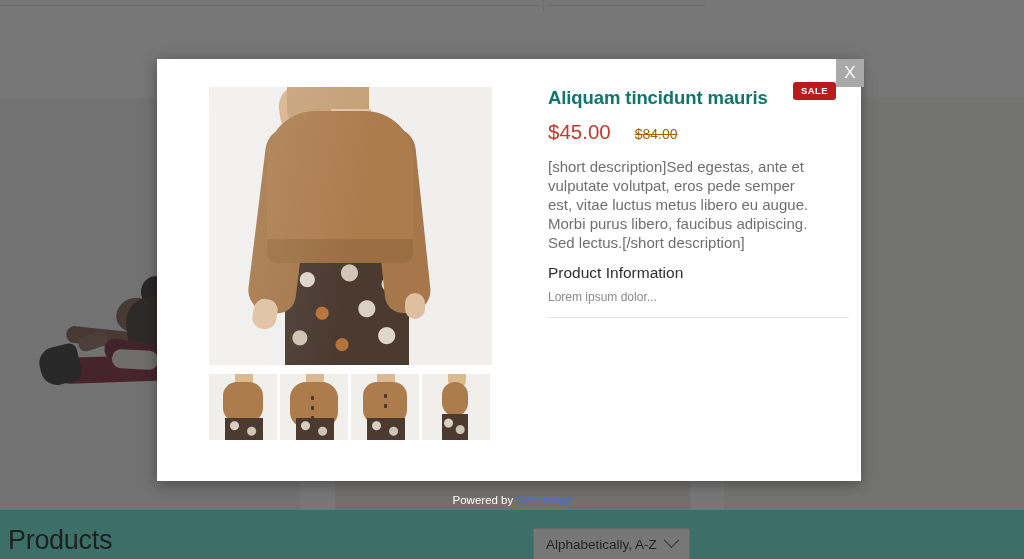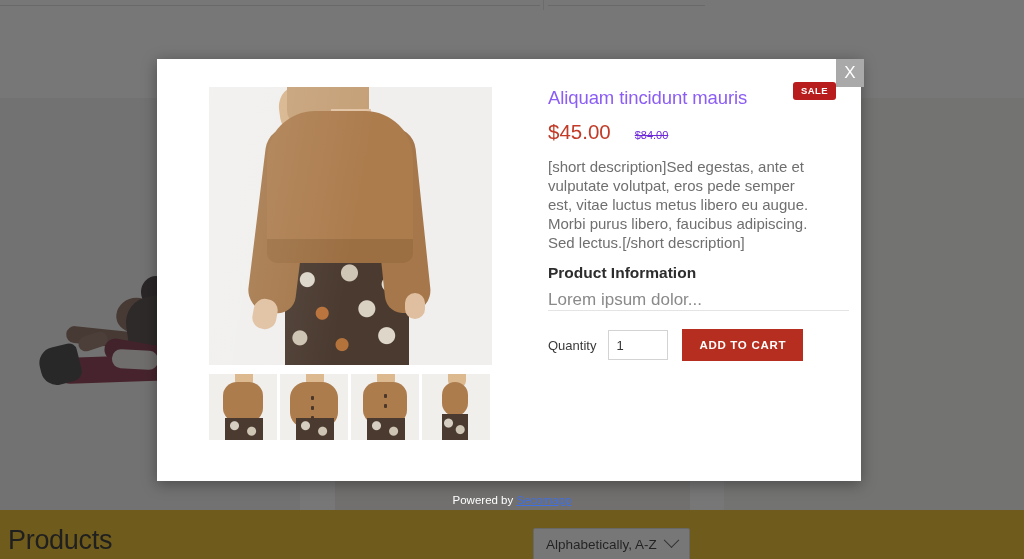--- a/index.html
+++ b/index.html
@@ -112,21 +112,21 @@
     left: 724px; top: 98px;
     width: 300px; height: 412px;
     background: #f4f3f1;
   }
 
   
   #page-bottom {
     position: absolute;
     left: 0; top: 510px;
     width: 1024px; height: 49px;
-    background: #eab308;
+    background: #5eead4;
   }
   #products-title {
     position: absolute;
     left: 8px; top: 15px;
     font-size: 27px;
     color: #111111;
     letter-spacing: -0.3px;
     white-space: nowrap;
   }
   #sort-select {
@@ -311,57 +311,58 @@
     color: #ffffff;
     font-size: 9.5px;
     font-weight: bold;
     letter-spacing: 0.4px;
     padding: 4px 8px 4px 8px;
     border-radius: 3px;
     line-height: 1;
   }
   #product-title {
     font-size: 18.5px;
-    color: #8b5cf6;
-    font-weight: normal;
+    color: #0f766e;
+    font-weight: bold;
     letter-spacing: -0.1px;
     margin-bottom: 11px;
     white-space: nowrap;
   }
   #price-row {
     display: flex;
     align-items: baseline;
     gap: 24px;
     margin-bottom: 13px;
   }
   #price-sale {
     font-size: 20.5px;
     color: #c23b28;
   }
   #price-compare {
-    font-size: 11px;
-    color: #6d28d9;
+    font-size: 14px;
+    color: #a16207;
     text-decoration: line-through;
     text-align: right;
   }
   #short-desc {
     font-size: 15px;
     line-height: 19px;
     color: #6f6f6f;
     margin-bottom: 12px;
   }
   #info-heading {
     font-size: 15.5px;
-    font-weight: bold;
+    font-weight: normal;
     color: #2d2d2d;
     margin-bottom: 8px;
   }
   #info-body {
-    font-size: 17px;
+    font-size: 12px;
     color: #8a8a8a;
+    margin-bottom: 13px;
   }
   #details-link {
     display: inline-block;
     font-size: 13.5px;
     color: #ed7264;
     text-decoration: none;
     cursor: pointer;
     margin-bottom: 14px;
   }
   #divider {
@@ -517,25 +518,20 @@
     </div>
 
     <p id="short-desc">[short description]Sed egestas, ante et vulputate volutpat, eros pede semper est, vitae luctus metus libero eu augue. Morbi purus libero, faucibus adipiscing. Sed lectus.[/short description]</p>
 
     <h3 id="info-heading">Product Information</h3>
     <div id="info-body">Lorem ipsum dolor...</div>
 
 
     <div id="divider"></div>
 
-    <div id="buy-row">
-      <span id="qty-label">Quantity</span>
-      <input id="qty-input" type="text" value="1" style="">
-      <button id="atc-btn">ADD TO CART</button>
-    </div>
   </div>
 </div>
 
 <div id="close-btn">X</div>
 
 <div id="powered">
   <span>Powered by </span><a>Secomapp</a>
 </div>
 
 </body></html>

